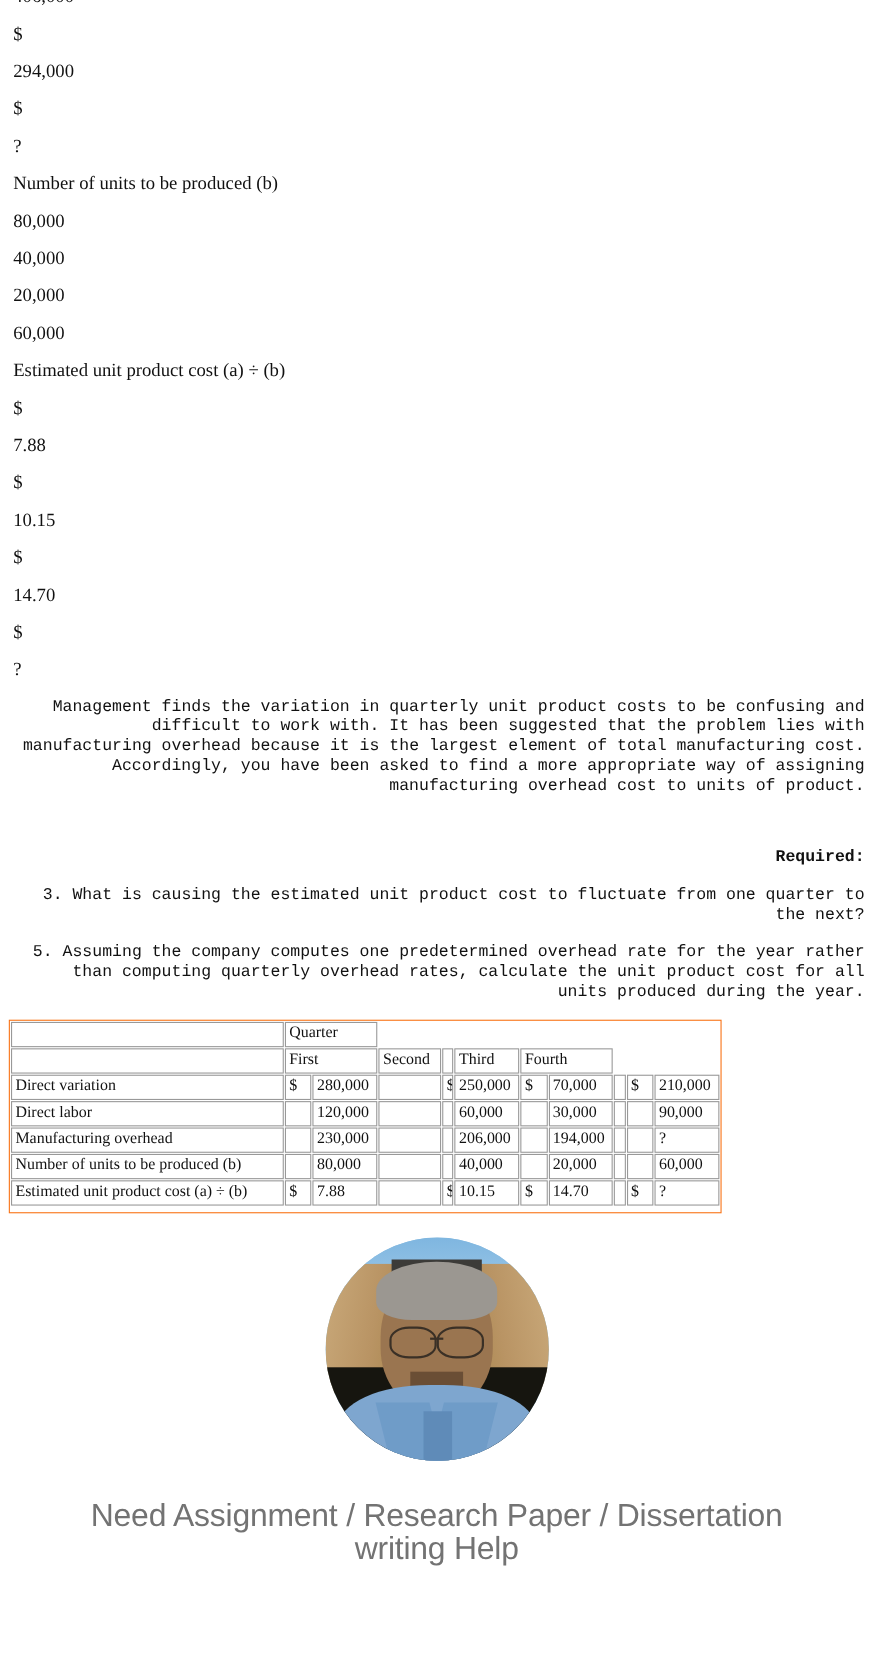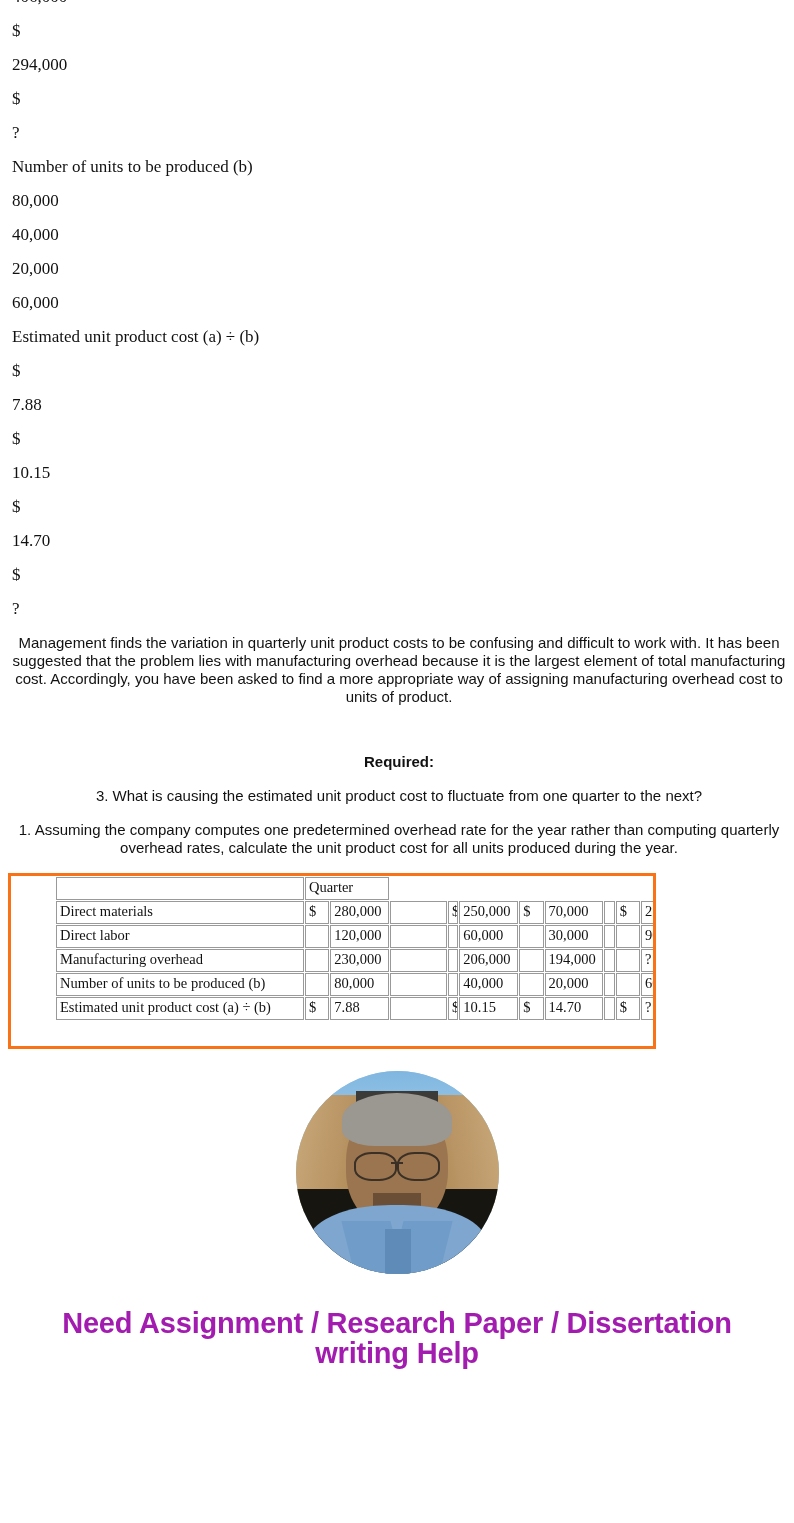--- a/index.html
+++ b/index.html
@@ -36,40 +36,39 @@
     margin: 0 0 17px 4px;
     white-space: nowrap;
   }
 
   
   .prose {
     padding: 0 8px;
     margin: 0 0 0 4px;
   }
   .prose p {
-    font-family: Liberation Sans, sans-serif;
+    font-family: Liberation Mono, monospace;
     font-size: 15px;
     line-height: 1.2;
     margin: 0 0 16px 0;
-    text-align: center;
+    text-align: right;
   }
   .prose p.bold {
     font-weight: bold;
     margin-top: 47px;
   }
 
   
   .table-wrap {
     margin: 0 0 0 8px;
     width: 648px;
     height: 176px;
     overflow: hidden;
-    border: 3px solid #f97316;
+    border: 1px solid #f97316;
     box-sizing: border-box;
-    padding-left: 44px;
   }
   table.cost-table {
     border-collapse: separate;
     border-spacing: 1px;
     width: 646px;
     font-family: "Liberation Serif", "DejaVu Serif", serif;
     font-size: 14.5px;
     line-height: 1;
     table-layout: fixed;
   }
@@ -144,24 +143,24 @@
                  background:#6e4530; border-radius:2px; }
 
   
   .cta {
     margin-top: 30px;
     padding: 0 16px 20px 16px;
     text-align: center;
   }
   .cta .cta-line {
     font-family: "Liberation Sans", "DejaVu Sans", sans-serif;
-    font-weight: bold;
+    font-weight: normal;
     font-size: 29px;
     line-height: 1.05;
-    color: #a21caf;
+    color: #737373;
     letter-spacing: -0.2px;
   }
 </style>
 </head>
 <body>
 
 <div class="page">
 
   <div class="value-stack">
     <div class="v-line">406,000</div>
@@ -182,21 +181,21 @@
     <div class="v-line">$</div>
     <div class="v-line">14.70</div>
     <div class="v-line">$</div>
     <div class="v-line">?</div>
   </div>
 
   <div class="prose">
     <p>Management finds the variation in quarterly unit product costs to be confusing and difficult to work with. It has been suggested that the problem lies with manufacturing overhead because it is the largest element of total manufacturing cost. Accordingly, you have been asked to find a more appropriate way of assigning manufacturing overhead cost to units of product.</p>
     <p class="bold">Required:</p>
     <p>3. What is causing the estimated unit product cost to fluctuate from one quarter to the next?</p>
-    <p>1. Assuming the company computes one predetermined overhead rate for the year rather than computing quarterly overhead rates, calculate the unit product cost for all units produced during the year.</p>
+    <p>5. Assuming the company computes one predetermined overhead rate for the year rather than computing quarterly overhead rates, calculate the unit product cost for all units produced during the year.</p>
   </div>
 
   <div class="table-wrap">
     <table class="cost-table">
       <colgroup>
         <col class="c-label">
           <col class="c-dollar">
           <col class="c-num">
         <col class="c-gapwide">
           <col class="c-gapthin">
@@ -208,23 +207,32 @@
           <col class="c-num">
       </colgroup>
 
       <tbody>
           <tr>
         <td class="blank-head"></td>
         <td colspan="2">Quarter</td>
         <td class="nocell" colspan="8"></td>
       </tr>
 
-
-      <tr>
-        <td>Direct materials</td>
+      <tr>
+        <td class="blank-head"></td>
+        <td colspan="2">First</td>
+        <td>Second</td>
+        <td></td>
+        <td>Third</td>
+        <td colspan="2">Fourth</td>
+        <td class="nocell" colspan="3"></td>
+      </tr>
+
+      <tr>
+        <td>Direct variation</td>
         <td>$</td>
         <td>280,000</td>
         <td></td>
         <td>$</td>
         <td>250,000</td>
         <td>$</td>
         <td>70,000</td>
         <td></td>
         <td>$</td>
         <td>210,000</td>

